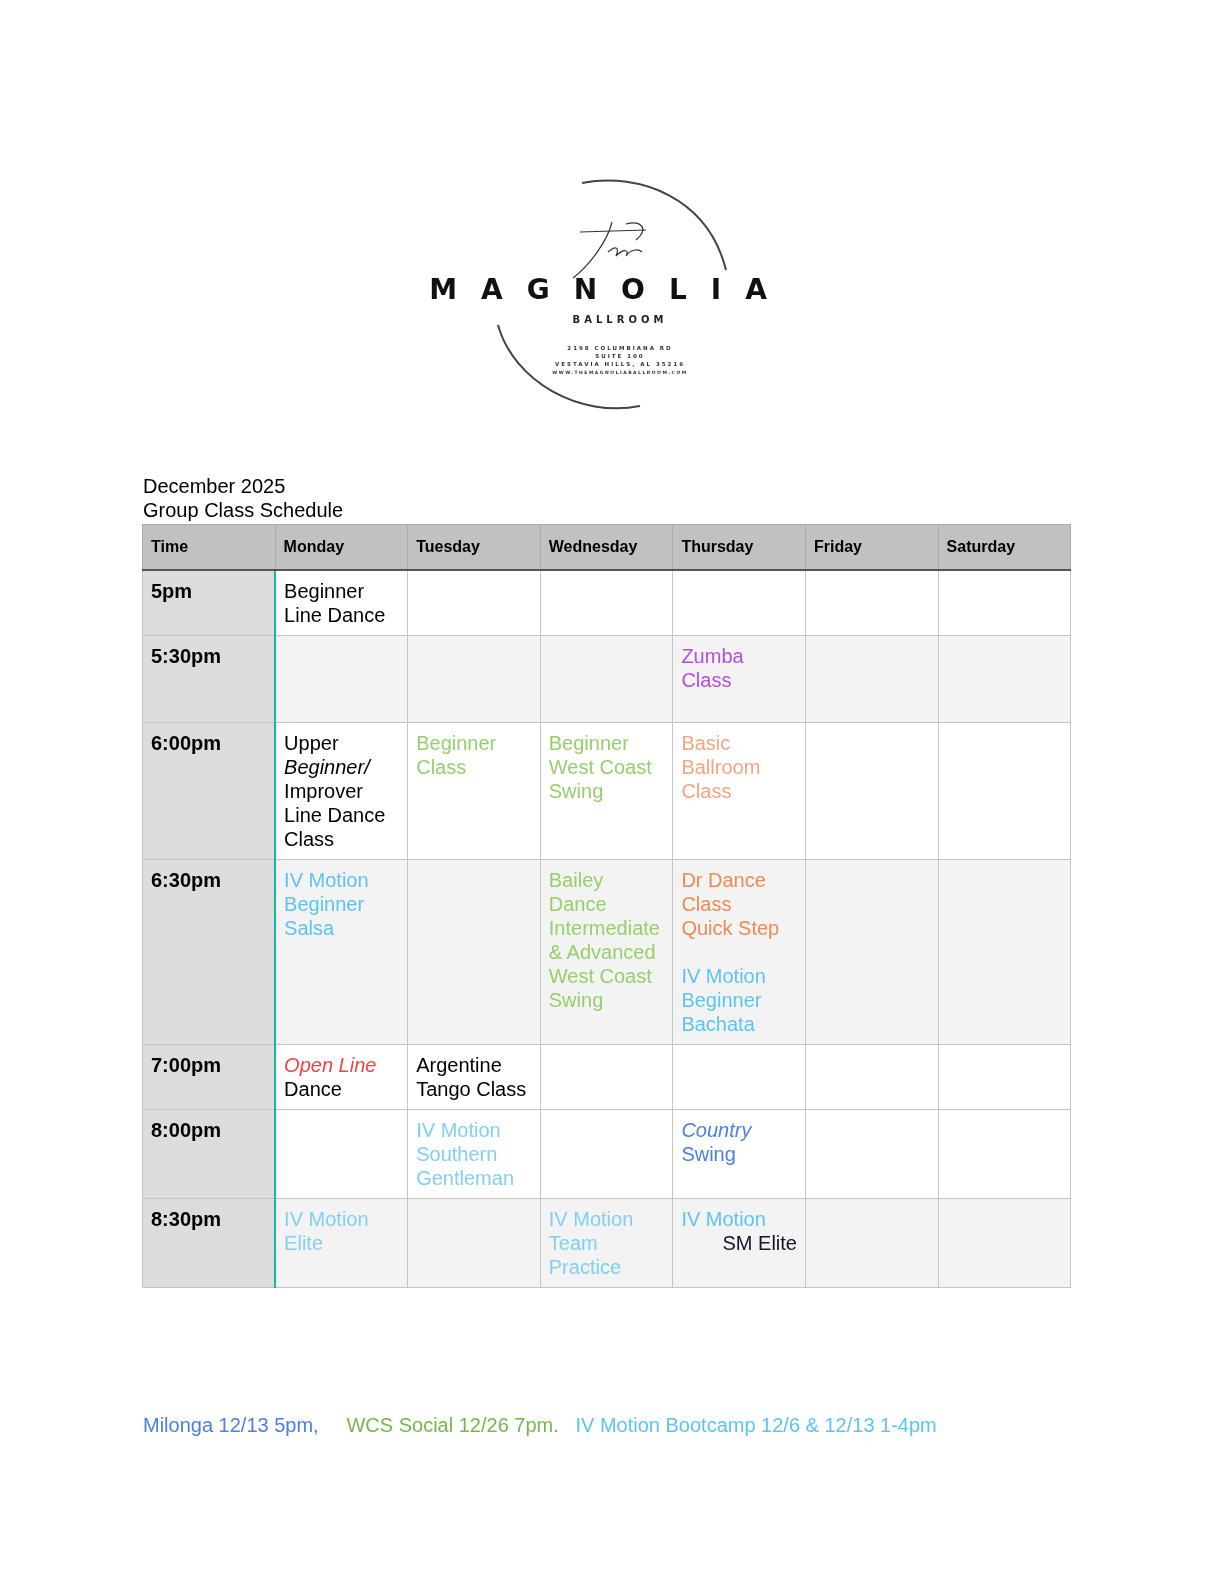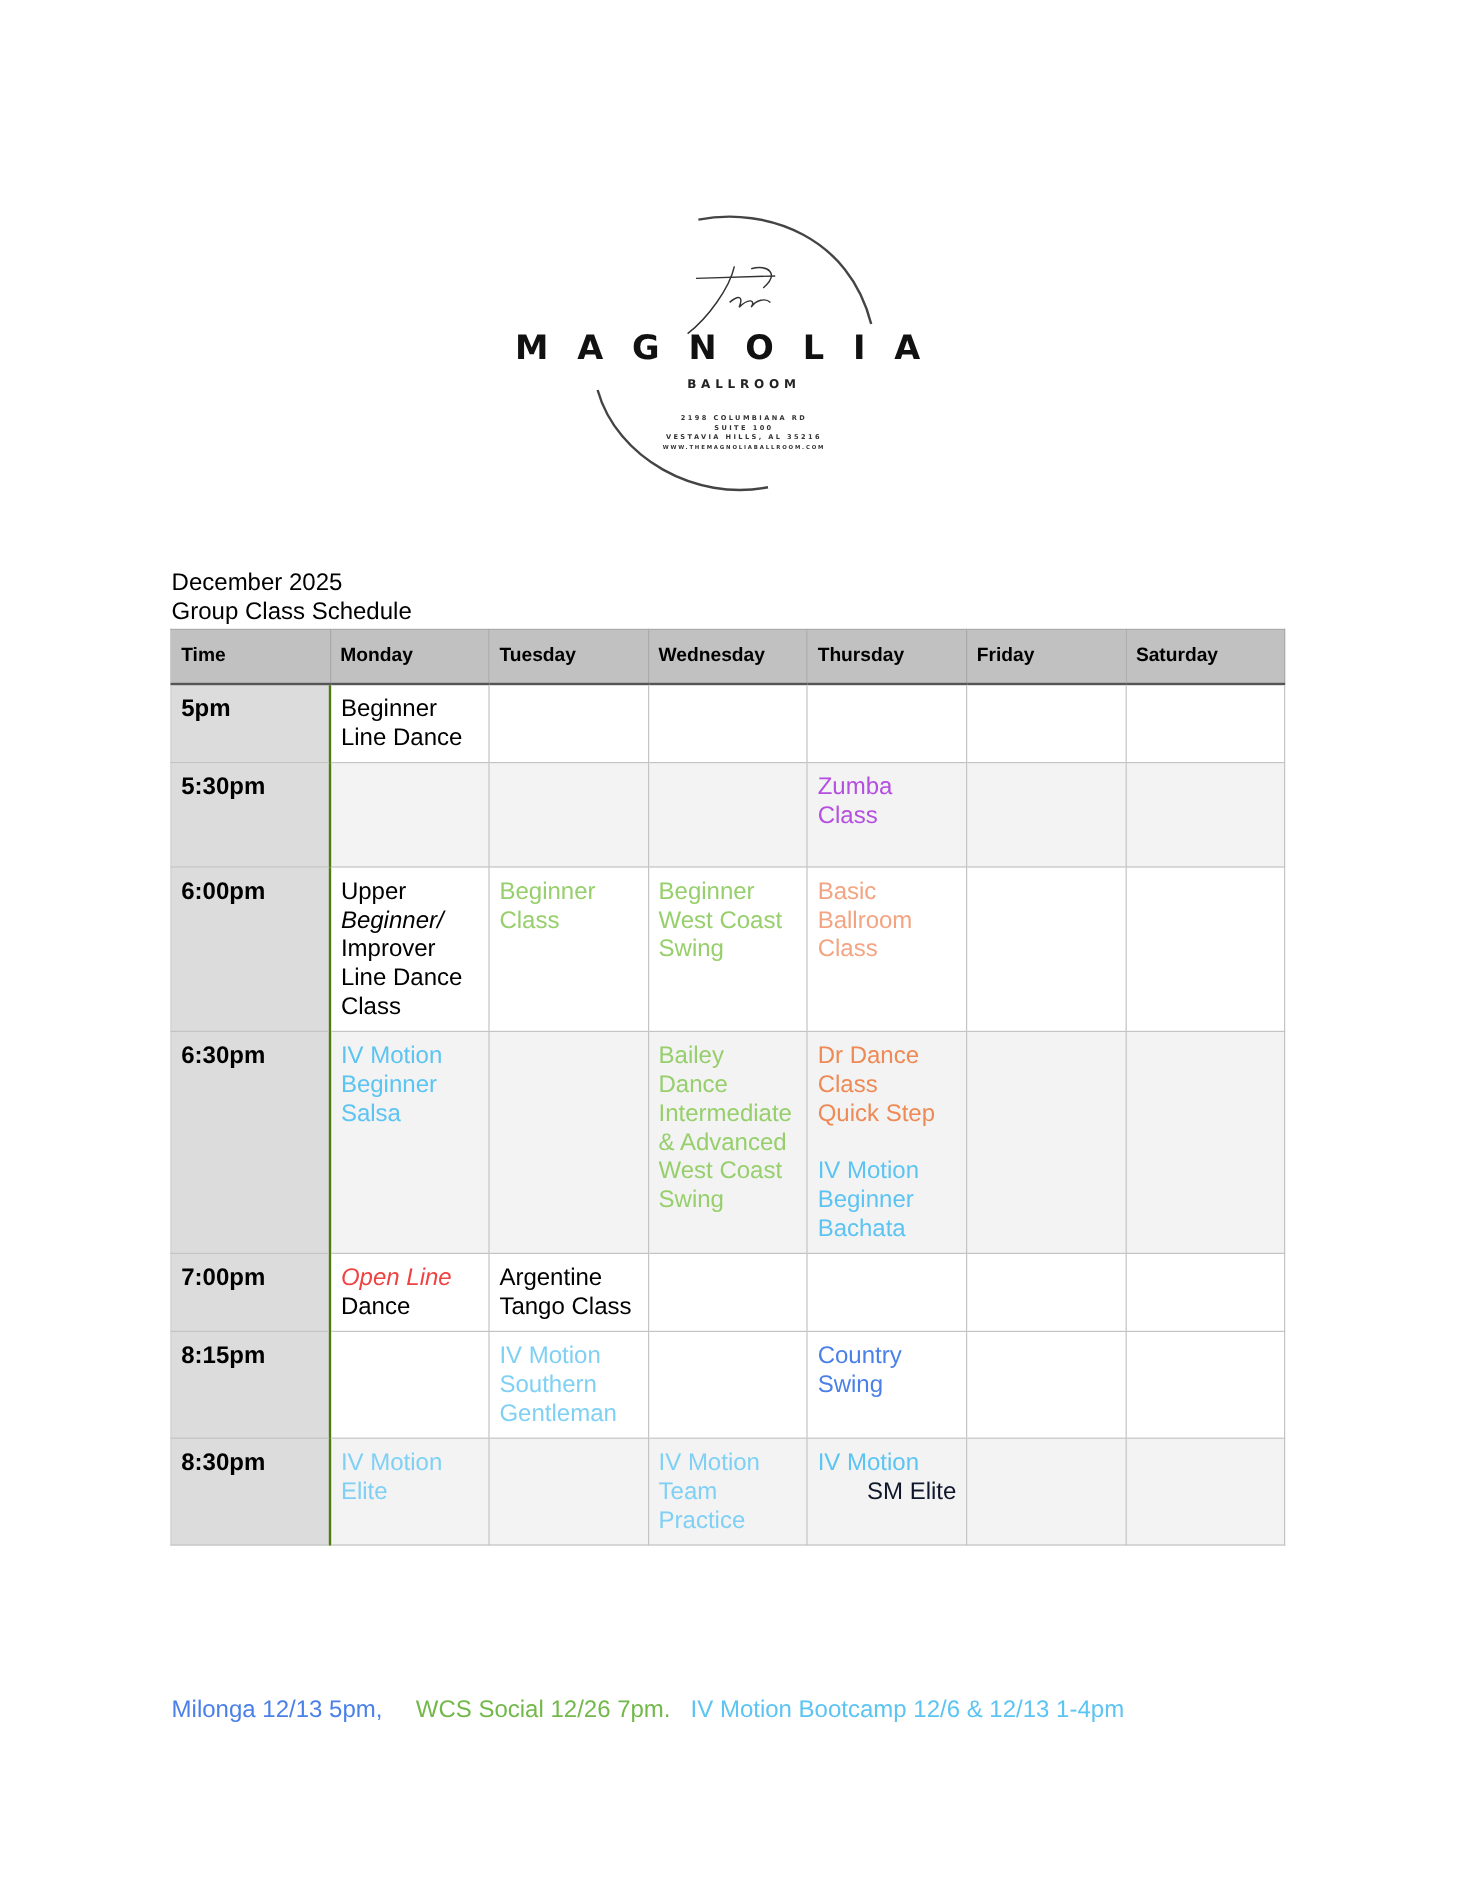--- a/index.html
+++ b/index.html
@@ -10,21 +10,21 @@
   .heading { position: absolute; left: 143px; top: 474px; font-size: 20px; line-height: 24px; }
   .heading div { white-space: nowrap; }
   table.sched { position: absolute; left: 142px; top: 524px; border-collapse: collapse;
                 table-layout: fixed; width: 928px; }
   table.sched col.c { width: 132.6px; }
   table.sched th { background: #c0c1c0; text-align: left; font-weight: bold; font-size: 16px;
                    height: 44px; padding: 0 8px; border: 1px solid #aaaaaa;
                    border-bottom: 2px solid #555; vertical-align: middle; }
   table.sched td { font-size: 20px; line-height: 24px; padding: 8px 8px 8px 8px; vertical-align: top;
                    border: 1px solid #c4c4c4; }
-  table.sched td.time { background: #dcdcdc; font-weight: bold; border-right: 2px solid #4d7c0f; }
+  table.sched td.time { background: #dcdcdc; font-weight: bold; border-right: 2px solid #14b8a6; }
   tr.odd td { background: #ffffff; }
   tr.even td { background: #f3f3f3; }
   tr.odd td.time, tr.even td.time { background: #dcdcdc; }
   .cell-line { display: block; white-space: nowrap; }
   .gap { height: 24px; }
   .footer { position: absolute; left: 143px; top: 1365px; font-size: 20px; line-height: 24px; white-space: pre; }
   .footer span { white-space: pre; }
 </style>
 </head>
 <body>
@@ -163,30 +163,30 @@
         <td>
           <span class="cell-line" style="color: rgb(0, 0, 0);">Argentine</span>
           <span class="cell-line" style="color: rgb(0, 0, 0);">Tango Class</span>
         </td>
         <td></td>
         <td></td>
         <td></td>
         <td></td>
       </tr>
       <tr class="odd" style="height: 87px;">
-        <td class="time">8:15pm</td>
+        <td class="time">8:00pm</td>
         <td></td>
         <td>
           <span class="cell-line" style="color: rgb(127, 208, 244);">IV Motion</span>
           <span class="cell-line" style="color: rgb(127, 208, 244);">Southern</span>
           <span class="cell-line" style="color: rgb(127, 208, 244);">Gentleman</span>
         </td>
         <td></td>
         <td>
-          <span class="cell-line" style="color: rgb(74, 128, 232);">Country</span>
+          <span class="cell-line" style="color: rgb(74, 128, 232); font-style: italic;">Country</span>
           <span class="cell-line" style="color: rgb(74, 128, 232);">Swing</span>
         </td>
         <td></td>
         <td></td>
       </tr>
       <tr class="even" style="height: 87px;">
         <td class="time">8:30pm</td>
         <td>
           <span class="cell-line" style="color: rgb(127, 208, 244);">IV Motion</span>
           <span class="cell-line" style="color: rgb(127, 208, 244);">Elite</span>

